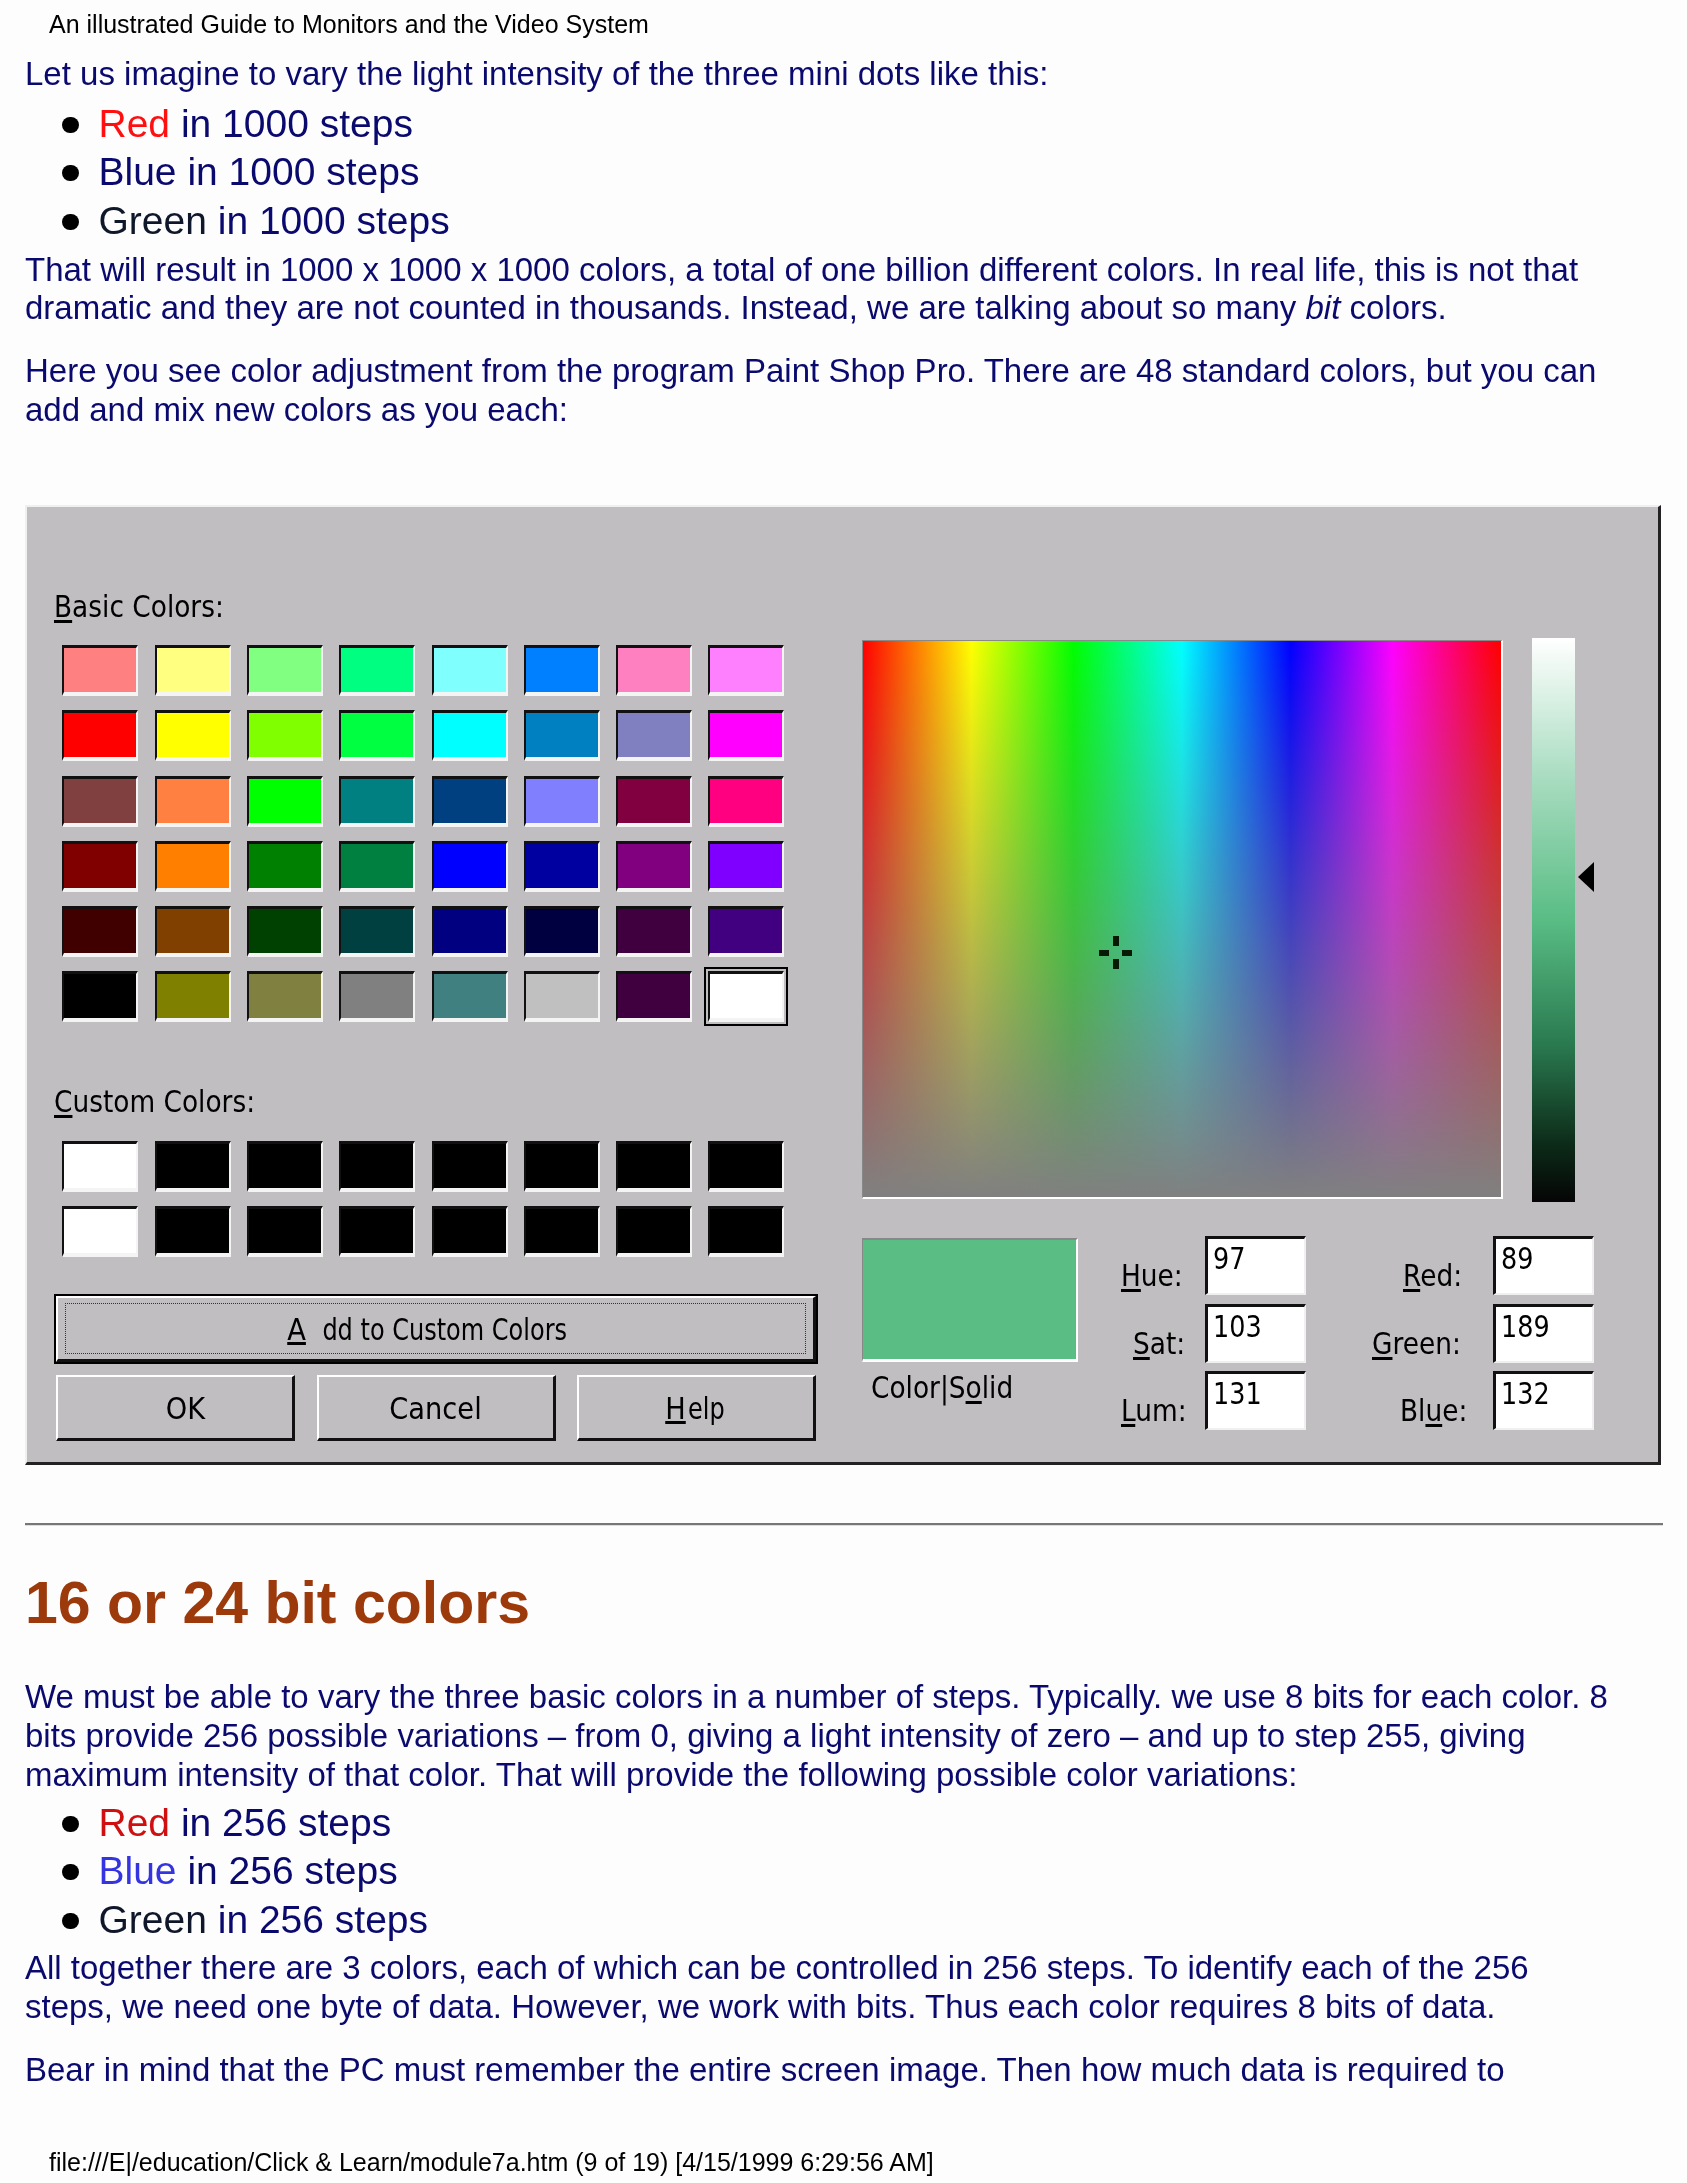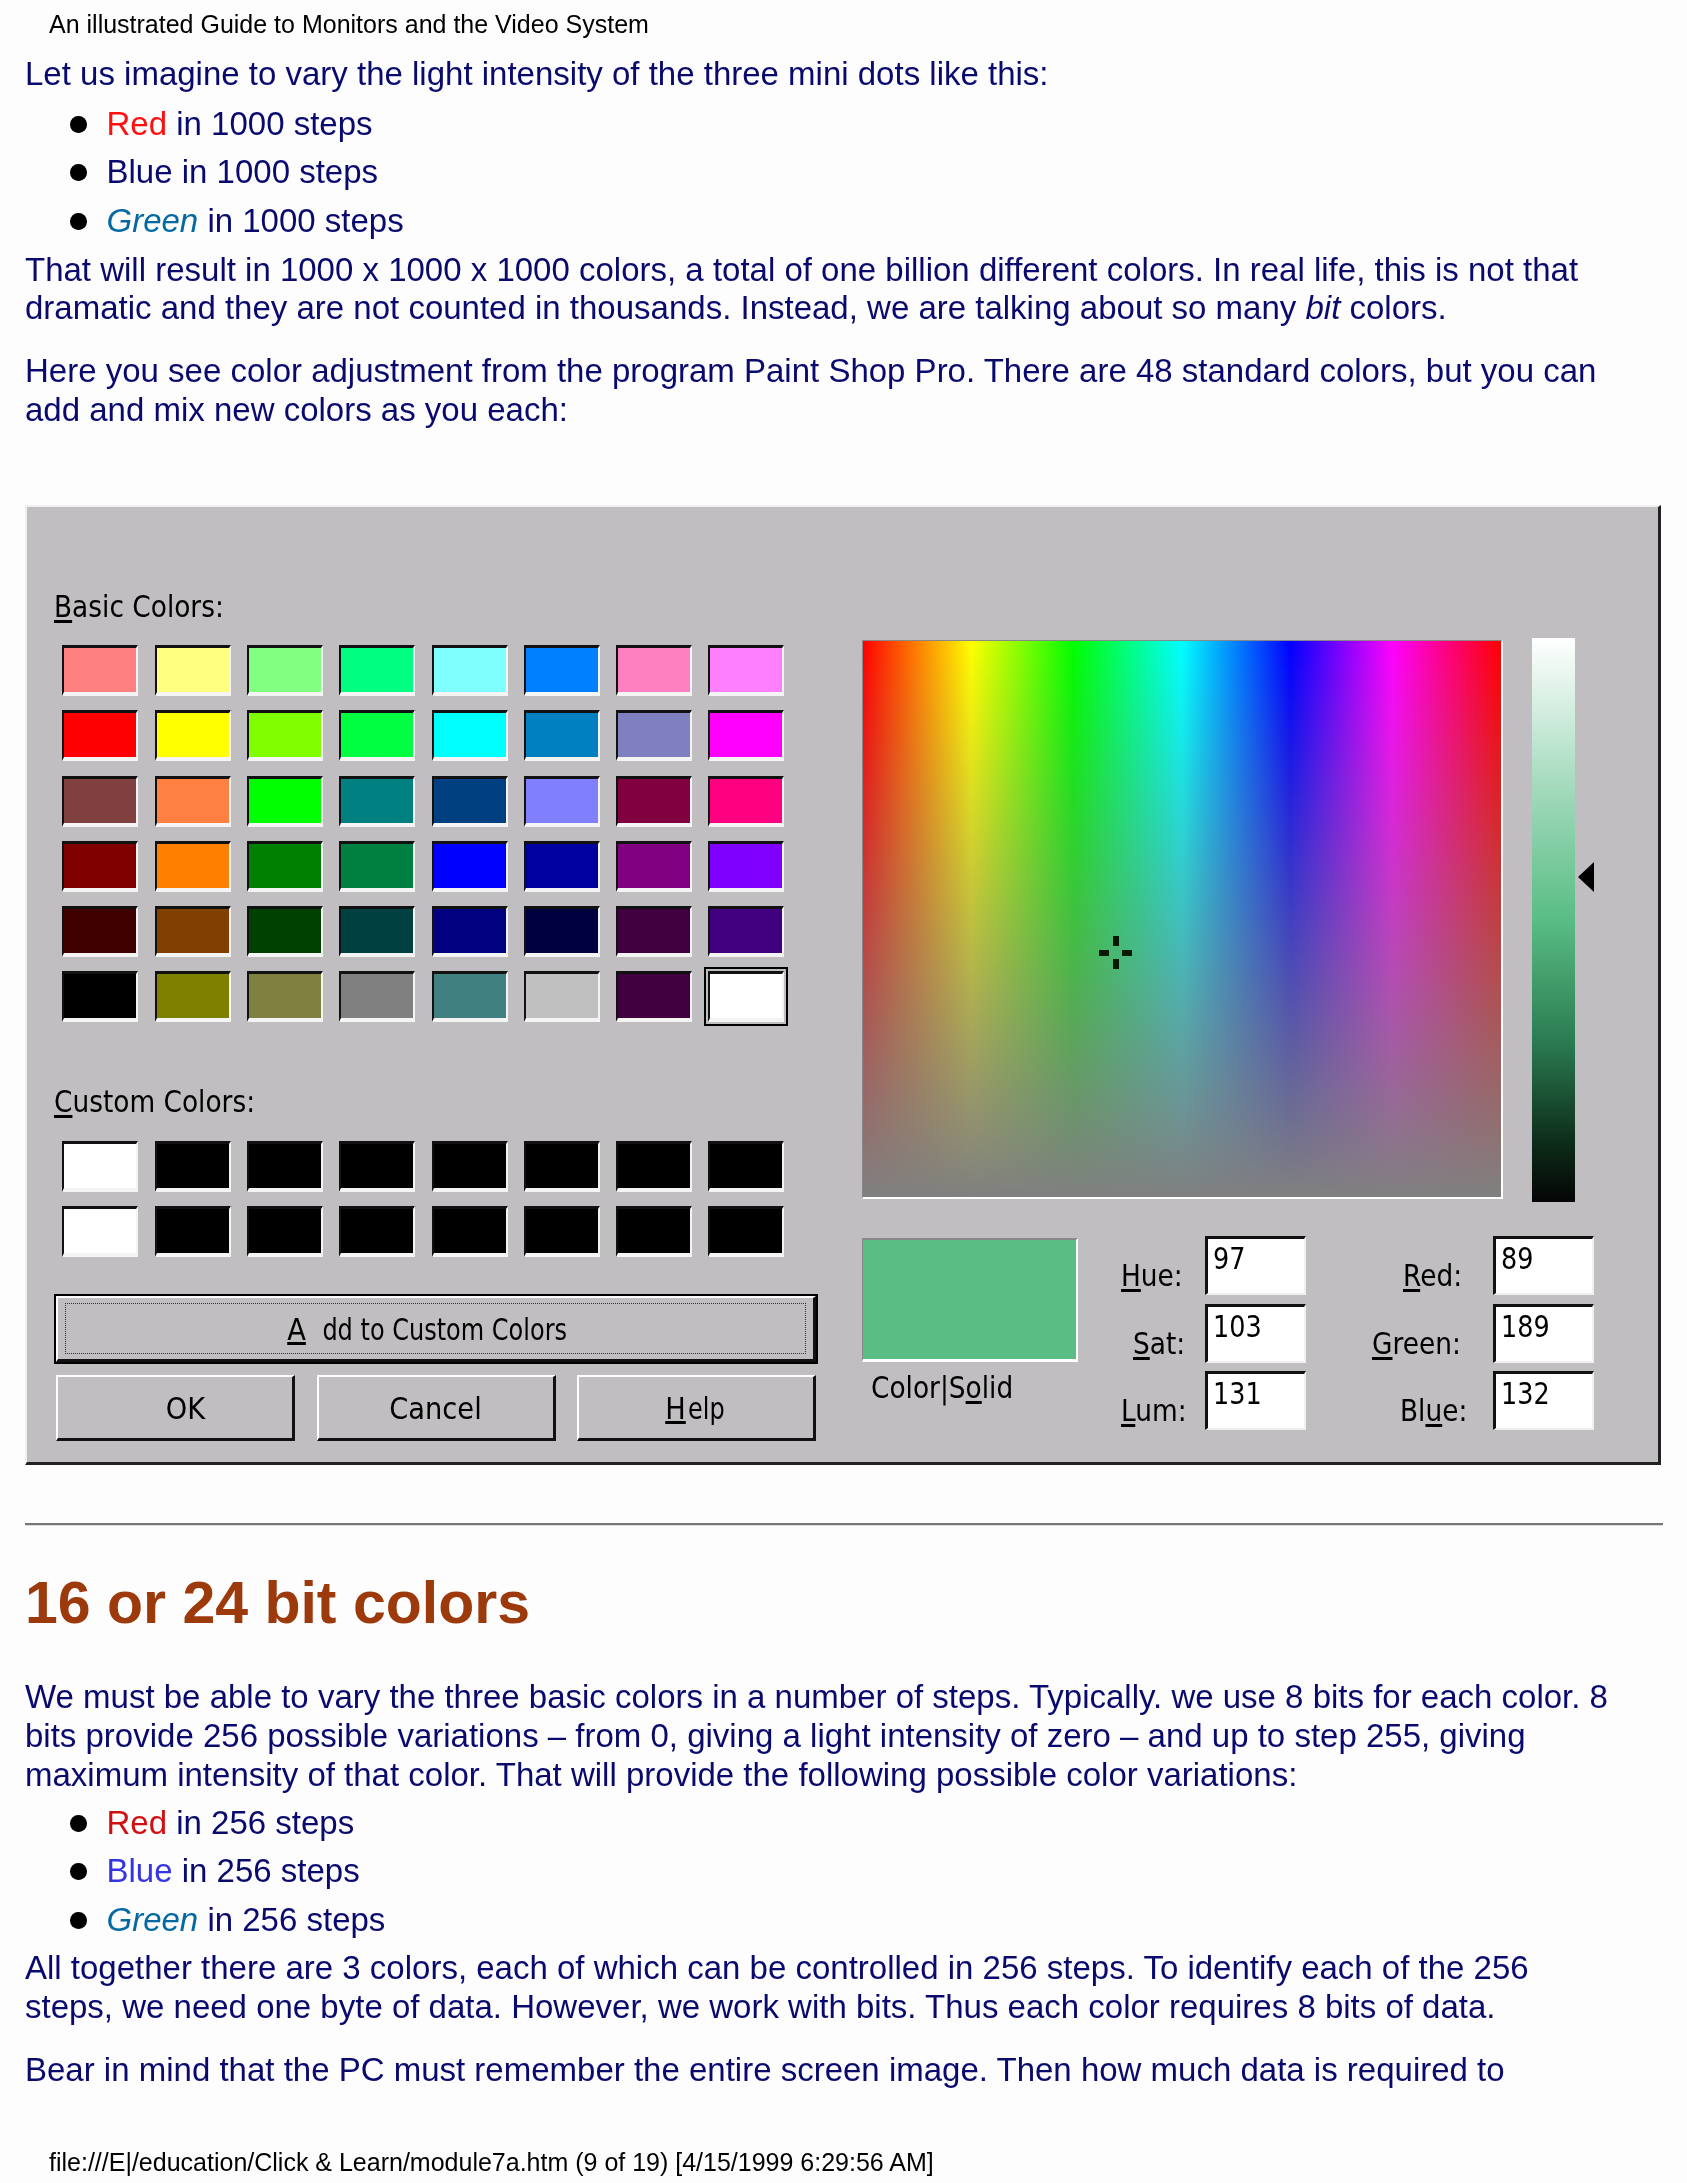--- a/index.html
+++ b/index.html
@@ -3,27 +3,27 @@
 <meta charset="utf-8">
 <style>
   html, body { margin:0; padding:0; }
   body {
     width:1687px; height:2183px; position:relative; overflow:hidden;
     background:#fdfdfe; font-family:"Liberation Sans", sans-serif;
   }
   .abs { position:absolute; }
   .hdr { left:49px; top:10px; font-size:25px; color:#000; white-space:nowrap; }
   .txt { color:#0a0a6e; font-size:33px; line-height:39px; white-space:nowrap; }
-  .bullet-row { position:absolute; left:70px; font-size:33px; line-height:39px; color:#0a0a6e; white-space:nowrap; }
+  .bullet-row { position:absolute; left:62px; font-size:39px; line-height:39px; color:#0a0a6e; white-space:nowrap; }
   .bullet-row .dot { display:inline-block; width:16.5px; height:16.5px; border-radius:50%; background:#000; margin-right:20px; vertical-align:middle; position:relative; top:-1.6px;}
   .c-red { color:#ff1010; }
   .c-red2 { color:#d01010; }
   .c-blue { color:#0a0a6e; }
   .c-blue2 { color:#3434e0; }
-  .c-green { color:#0369a1;font-style:italic; }
+  .c-green { color:#0f172a; }
   .heading { left:25px; top:1569px; font-size:59px; font-weight:bold; color:#9c3a0c; white-space:nowrap; }
   .hr { left:25px; top:1523px; width:1638px; height:1.6px; background:#777; border-bottom:1.6px solid #ddd; }
   .footer { left:49px; top:2148px; font-size:25px; color:#000; white-space:nowrap; }
 
   
   .dialog { left:25px; top:505px; width:1636px; height:960px; background:#c0bec0;
             border-top:2.5px solid #f0f0f0; border-left:2.5px solid #f0f0f0;
             border-right:3.3px solid #222; border-bottom:3.3px solid #222; box-sizing:border-box; }
   .titlebar { position:absolute; left:4.1px; top:4.1px; right:4.1px; height:54px; background:#000080; }
   .title { position:absolute; left:8.2px; top:8.2px; font-size:31px; color:#fff; font-family:"DejaVu Sans Condensed","DejaVu Sans", sans-serif; font-stretch:condensed; }

